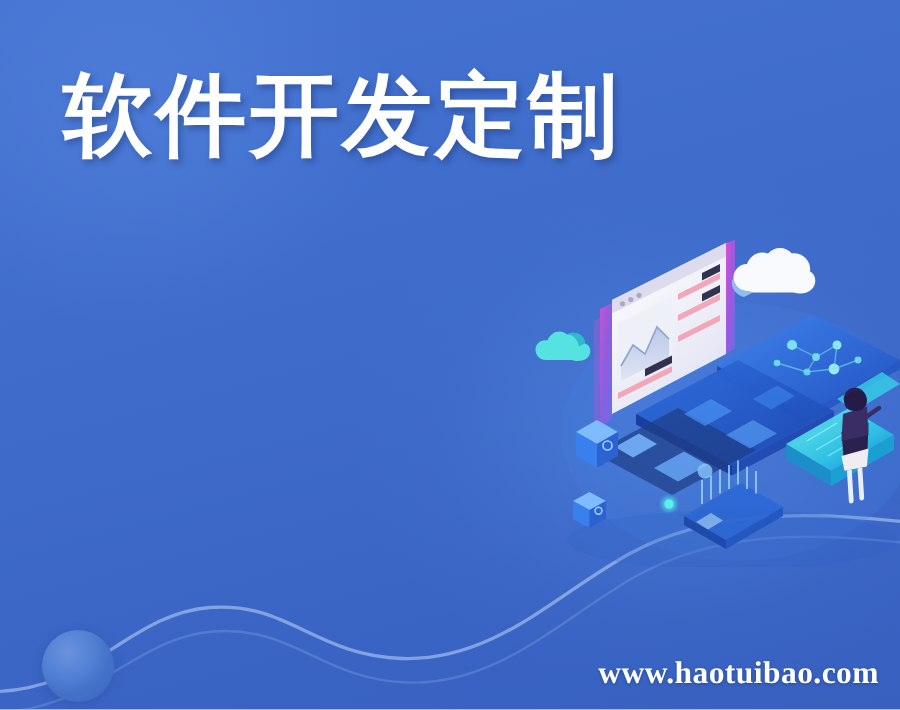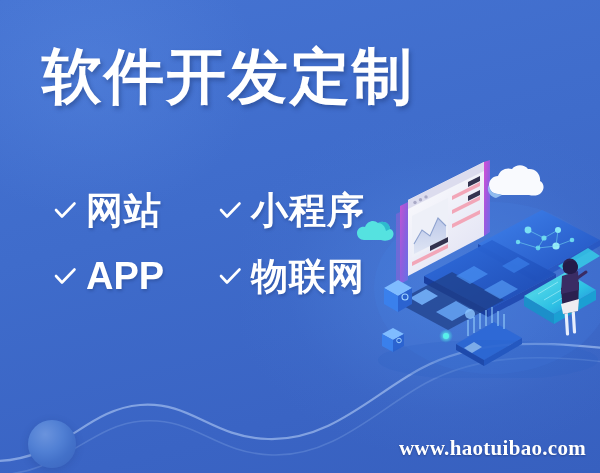--- a/index.html
+++ b/index.html
@@ -145,51 +145,20 @@
 
   <svg class="wave-svg" viewBox="0 0 600 160" preserveAspectRatio="none">
     <path d="M -10 148 C 60 150 85 96 140 92 C 192 88 210 124 268 126 C 330 128 372 82 420 56 C 470 29 530 26 612 36" fill="none" stroke="rgba(190,214,250,0.55)" stroke-width="2.2"></path>
     <path d="M -10 162 C 60 164 88 112 142 108 C 196 104 214 140 272 142 C 334 144 378 96 426 70 C 476 43 534 40 612 50" fill="none" stroke="rgba(170,200,248,0.22)" stroke-width="1.6"></path>
   </svg>
 
   <div class="deco-sphere"></div>
 
   <div class="headline">软件开发定制</div>
 
-  <div class="features">
-
-    <div class="feature col0">
-      <svg class="check-icon" viewBox="0 0 26 26">
-        <path d="M4 13 L10 19.5 L22.5 6.5" fill="none" stroke="#ffffff" stroke-width="2.6" stroke-linecap="round" stroke-linejoin="round"></path>
-      </svg>
-      <span class="feature-label">网站</span>
-    </div>
-
-    <div class="feature col1">
-      <svg class="check-icon" viewBox="0 0 26 26">
-        <path d="M4 13 L10 19.5 L22.5 6.5" fill="none" stroke="#ffffff" stroke-width="2.6" stroke-linecap="round" stroke-linejoin="round"></path>
-      </svg>
-      <span class="feature-label">小程序</span>
-    </div>
-
-    <div class="feature col0">
-      <svg class="check-icon" viewBox="0 0 26 26">
-        <path d="M4 13 L10 19.5 L22.5 6.5" fill="none" stroke="#ffffff" stroke-width="2.6" stroke-linecap="round" stroke-linejoin="round"></path>
-      </svg>
-      <span class="feature-label latin">APP</span>
-    </div>
-
-    <div class="feature col1">
-      <svg class="check-icon" viewBox="0 0 26 26">
-        <path d="M4 13 L10 19.5 L22.5 6.5" fill="none" stroke="#ffffff" stroke-width="2.6" stroke-linecap="round" stroke-linejoin="round"></path>
-      </svg>
-      <span class="feature-label">物联网</span>
-    </div>
-
-  </div>
 
   <svg class="illustration" viewBox="0 0 248 230">
     <defs>
       <linearGradient id="gBrowserEdge" x1="0" y1="0" x2="1" y2="1">
         <stop offset="0%" stop-color="#d94fd4"></stop>
         <stop offset="50%" stop-color="#9a5ae0"></stop>
         <stop offset="100%" stop-color="#6a6fe8"></stop>
       </linearGradient>
       <linearGradient id="gBrowserFace" x1="0" y1="0" x2="0.6" y2="1">
         <stop offset="0%" stop-color="#ffffff"></stop>

